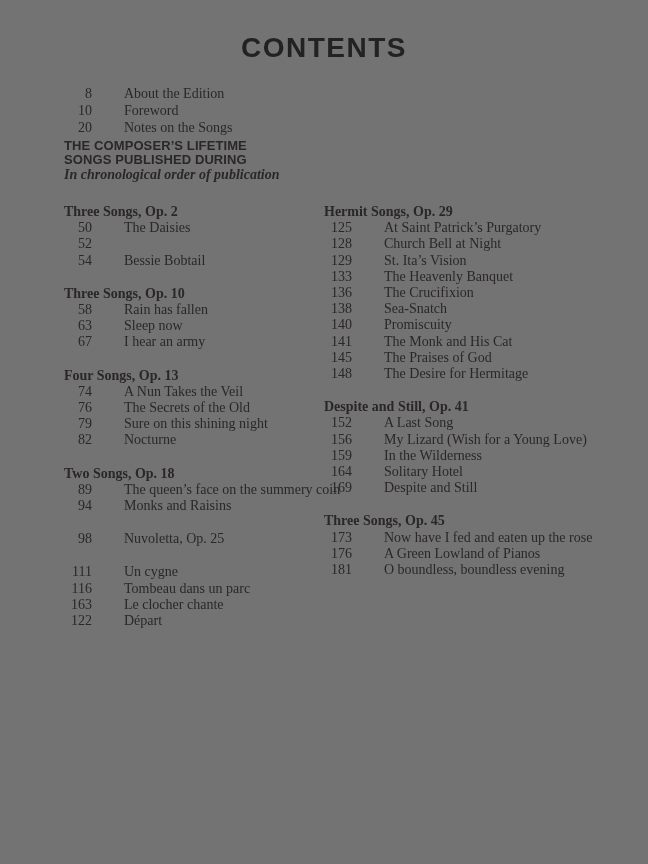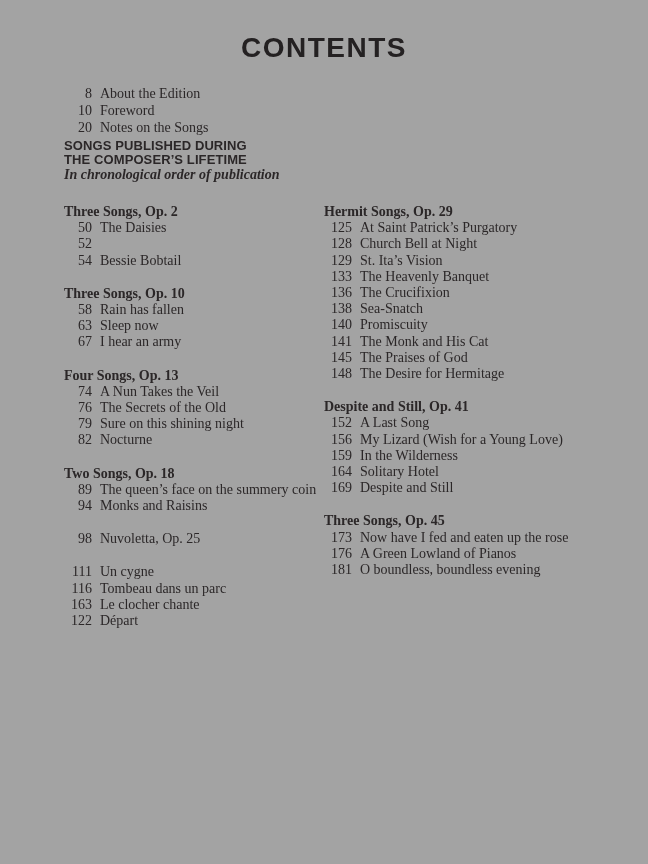--- a/index.html
+++ b/index.html
@@ -1,19 +1,19 @@
 <!DOCTYPE html>
 <html><head>
 <meta charset="utf-8">
 <style>
   html,body{margin:0;padding:0;background:#ffffff;}
   .page{
     position:relative;
     width:648px;height:864px;
-    background:#a3a3a3;
+    background:#737373;
     color:#2b2728;
     font-family:"Liberation Serif", serif;
     overflow:hidden;
   }
   .page-title{
     position:absolute;top:32px;left:0;width:100%;
     margin:0;
     text-align:center;
     font-family:"Liberation Sans", sans-serif;
     font-weight:600;
@@ -21,21 +21,21 @@
     letter-spacing:1.5px;
     color:#242122;
   }
   .front-matter{
     position:absolute;left:64px;top:85px;
     font-size:14px;
   }
   .row{display:flex;line-height:16.2px;}
   .front-matter .row{line-height:17px;}
   .num{width:28px;text-align:right;flex:0 0 auto;}
-  .ttl{margin-left:8px;white-space:nowrap;}
+  .ttl{margin-left:32px;white-space:nowrap;}
   .section-heading{
     position:absolute;left:64px;top:139px;
     font-family:"Liberation Sans", sans-serif;
     font-weight:700;
     font-size:13px;
     line-height:13.5px;
     letter-spacing:0.1px;
     color:#2b2728;
   }
   .section-subtitle{
@@ -74,22 +74,22 @@
     <span class="num">10</span>
     <span class="ttl">Foreword</span>
   </div>
       <div class="row">
     <span class="num">20</span>
     <span class="ttl">Notes on the Songs</span>
   </div>
     </div>
 
   <div class="section-heading">
+    <div>THE COMPOSER’S LIFETIME</div>
     <div>SONGS PUBLISHED DURING</div>
-    <div>THE COMPOSER’S LIFETIME</div>
   </div>
 
   <div class="section-subtitle">In chronological order of publication</div>
 
   <div class="col col-left" id="col-left">
       <div class="group">
     <div class="group-heading">Three Songs, Op. 2</div>
   <div class="row">
     <span class="num">50</span>
     <span class="ttl">The Daisies</span>

